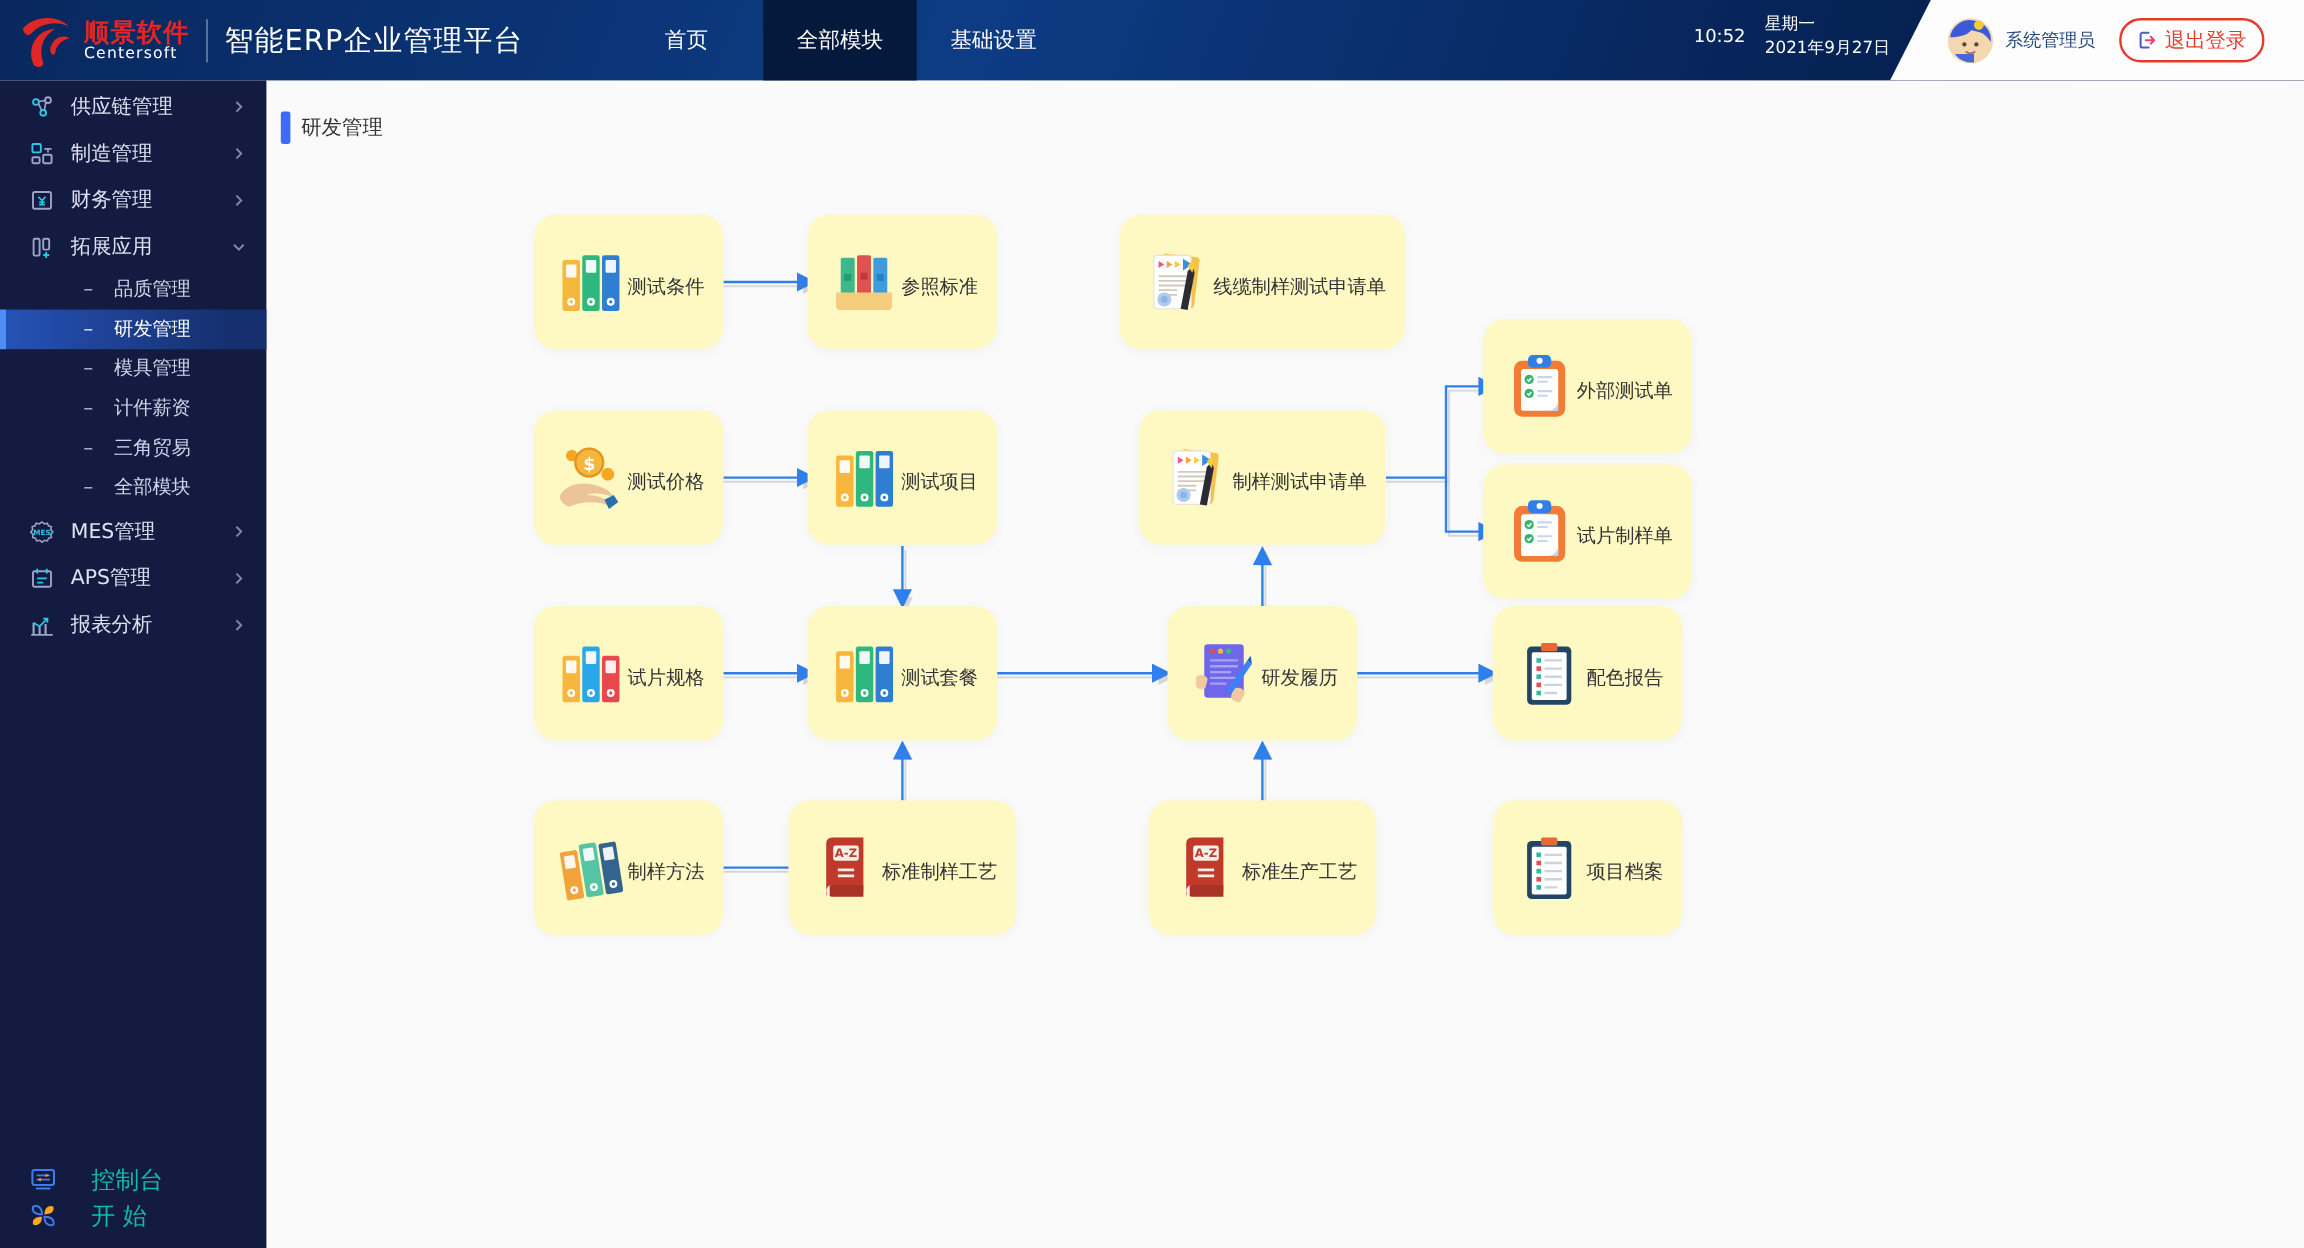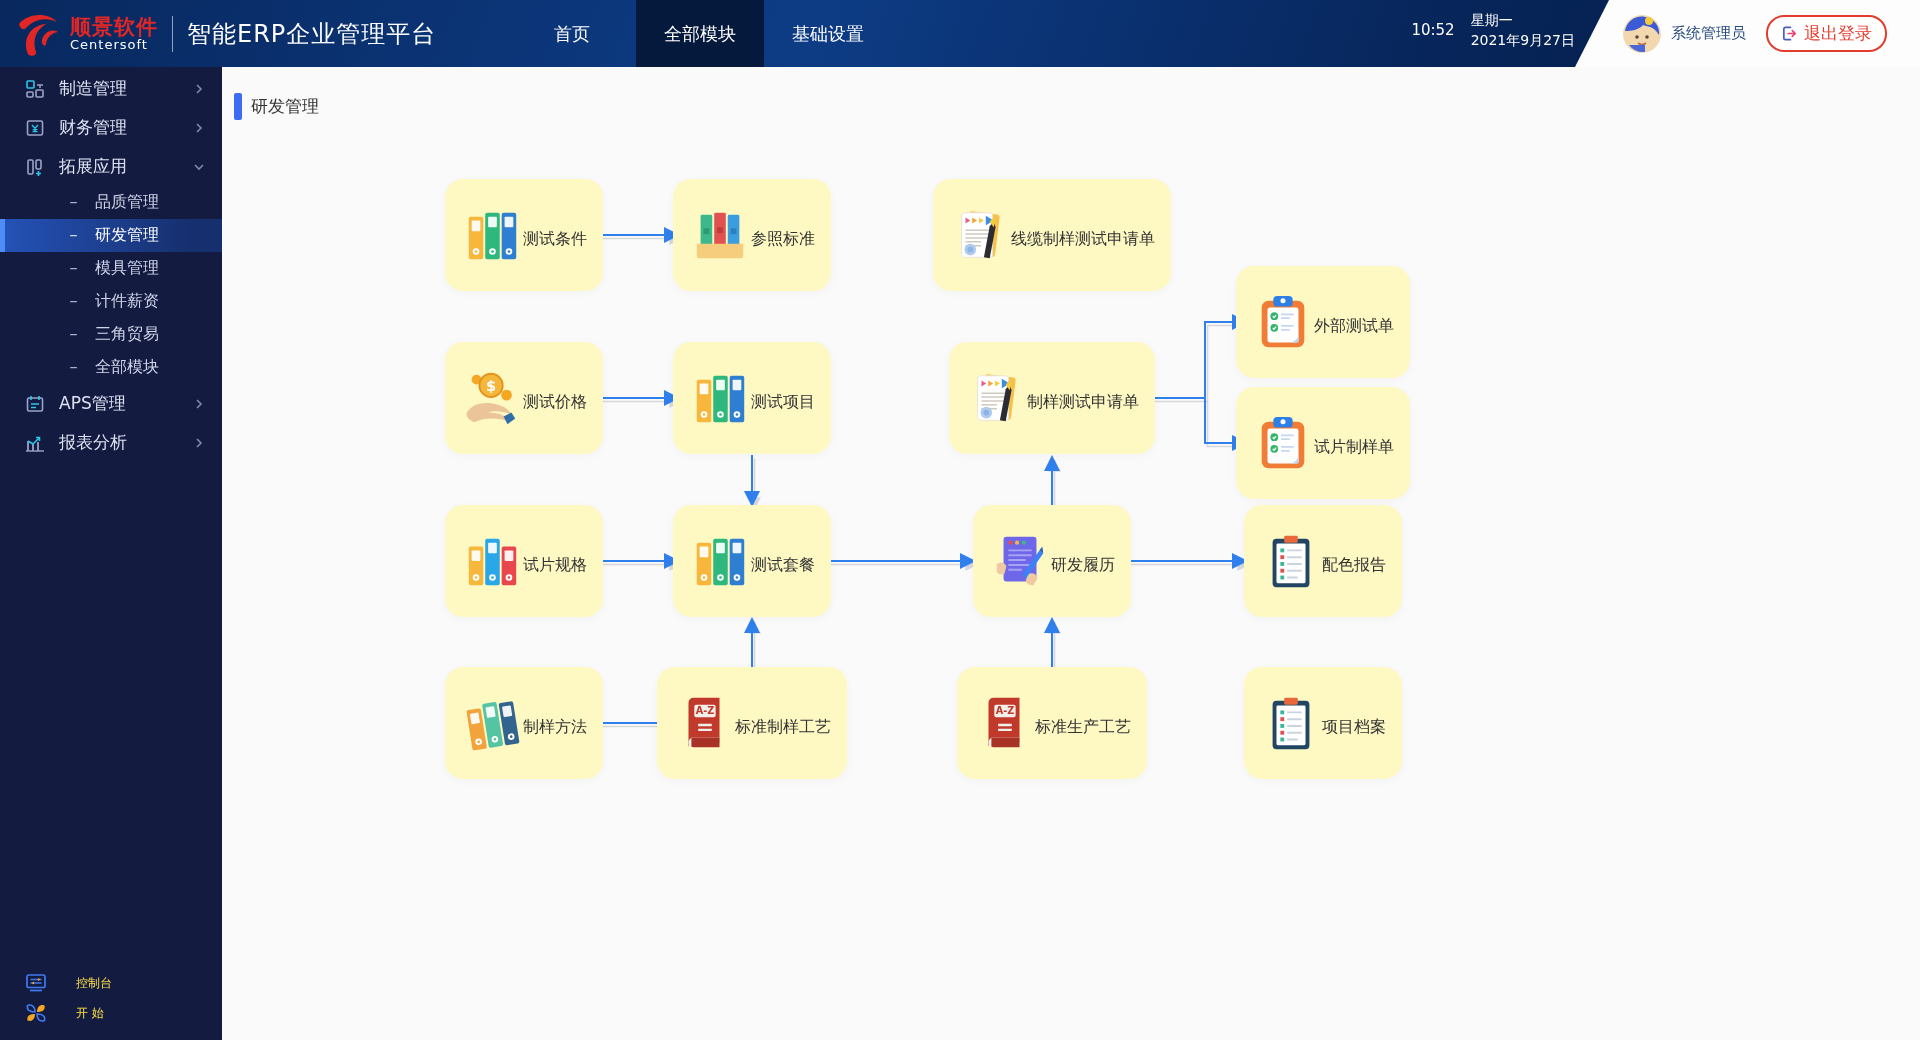--- a/index.html
+++ b/index.html
@@ -44,21 +44,21 @@
   .menu-item .mi-icon { width:22px; height:22px; margin-right:13px; flex:0 0 auto; }
   .menu-item .chev { position:absolute; right:16px; width:14px; height:14px; }
   .menu-sub { position:relative; height:33px; display:flex; align-items:center;
     padding-left:66px; cursor:pointer; color:#cfd5ea; font-size:16px; }
   .menu-sub .dash { margin-right:14px; font-size:15px; }
   .menu-sub.active { background:linear-gradient(90deg,#2553b8 0%,#16306f 85%); color:#ffffff; }
   .menu-sub.active::before { content:""; position:absolute; left:0; top:0; bottom:0;
     width:5px; background:#4e8df5; }
   .sidebar-footer { position:absolute; left:0; bottom:12px; width:222px; }
   .foot-item { height:30px; display:flex; align-items:center; padding-left:24px;
-    color:#fde047; font-size:12px; cursor:pointer; }
+    color:#14b8a6; font-size:20px; cursor:pointer; }
   .foot-item .mi-icon { width:24px; height:24px; margin-right:28px; }
 
   
   .main { position:absolute; left:222px; top:67px; width:1698px; height:973px;
     background:#fafafa; }
   .page-header { display:flex; align-items:center; padding:26px 0 0 12px; }
   .title-bar { width:8px; height:27px; background:#3e6bf2; border-radius:2px; margin-right:9px; }
   .page-title { font-size:17px; color:#333; }
   .flow { position:absolute; left:0; top:0; width:1698px; height:973px; }
   .edges-svg { position:absolute; left:0; top:0; pointer-events:none; }
@@ -123,20 +123,32 @@
         </svg>
         <span>退出登录</span>
       </button>
     </div>
   </header>
 
   <aside class="sidebar">
     <div class="menu">
         <div class="menu-item">
           <span class="mi-icon"><svg viewBox="0 0 22 22">
+              <circle cx="6" cy="7" r="2.4" fill="none" stroke="#2ec6e8" stroke-width="1.6"></circle>
+              <circle cx="16" cy="5.5" r="2.4" fill="none" stroke="#9aa4c8" stroke-width="1.6"></circle>
+              <circle cx="12" cy="16" r="2.4" fill="none" stroke="#2ec6e8" stroke-width="1.6"></circle>
+              <path d="M8.2 8.6 L10.6 13.8 M14.2 7.4 L13 13.6 M8 6.6 L13.6 5.8" stroke="#9aa4c8" stroke-width="1.4" fill="none"></path>
+            </svg></span>
+    <span>供应链管理</span>
+          <svg class="chev" viewBox="0 0 14 14">
+            <path d="M5 3 l4 4 -4 4" stroke="#7f89ad" stroke-width="1.6" fill="none"></path>
+          </svg>
+        </div>
+        <div class="menu-item">
+          <span class="mi-icon"><svg viewBox="0 0 22 22">
               <rect x="3" y="3" width="7" height="7" rx="1" fill="none" stroke="#2ec6e8" stroke-width="1.6"></rect>
               <rect x="12" y="12" width="7" height="7" rx="1" fill="none" stroke="#9aa4c8" stroke-width="1.6"></rect>
               <rect x="3" y="14" width="6" height="5" rx="1" fill="none" stroke="#9aa4c8" stroke-width="1.6"></rect>
               <path d="M13 7 h6 M16 7 v3" stroke="#9aa4c8" stroke-width="1.4" fill="none"></path>
             </svg></span>
     <span>制造管理</span>
           <svg class="chev" viewBox="0 0 14 14">
             <path d="M5 3 l4 4 -4 4" stroke="#7f89ad" stroke-width="1.6" fill="none"></path>
           </svg>
         </div>
@@ -177,20 +189,30 @@
           <span class="dash">－</span>
       <span>计件薪资</span>
         </div>
         <div class="menu-sub">
           <span class="dash">－</span>
       <span>三角贸易</span>
         </div>
         <div class="menu-sub">
           <span class="dash">－</span>
       <span>全部模块</span>
+        </div>
+        <div class="menu-item">
+          <span class="mi-icon"><svg viewBox="0 0 22 22">
+              <path d="M11 3 l2 1.6 2.4-.6 1 2.2 2.4.8 -.4 2.5 1.6 1.9 -1.6 1.9 .4 2.5 -2.4.8 -1 2.2 -2.4-.6 -2 1.6 -2-1.6 -2.4.6 -1-2.2 -2.4-.8 .4-2.5 L1.6 11.4 3.2 9.5 2.8 7 5.2 6.2 6.2 4 8.6 4.6 Z" fill="none" stroke="#9aa4c8" stroke-width="1.3"></path>
+              <text x="11" y="13.6" font-size="6" text-anchor="middle" fill="#2ec6e8" font-weight="bold">MES</text>
+            </svg></span>
+    <span>MES管理</span>
+          <svg class="chev" viewBox="0 0 14 14">
+            <path d="M5 3 l4 4 -4 4" stroke="#7f89ad" stroke-width="1.6" fill="none"></path>
+          </svg>
         </div>
         <div class="menu-item">
           <span class="mi-icon"><svg viewBox="0 0 22 22">
               <rect x="3.5" y="5" width="15" height="13" rx="1.5" fill="none" stroke="#9aa4c8" stroke-width="1.6"></rect>
               <path d="M7 3 v4 M15 3 v4" stroke="#2ec6e8" stroke-width="1.6"></path>
               <path d="M7 11 h8 M7 14.5 h5" stroke="#2ec6e8" stroke-width="1.4"></path>
             </svg></span>
     <span>APS管理</span>
           <svg class="chev" viewBox="0 0 14 14">
             <path d="M5 3 l4 4 -4 4" stroke="#7f89ad" stroke-width="1.6" fill="none"></path>

